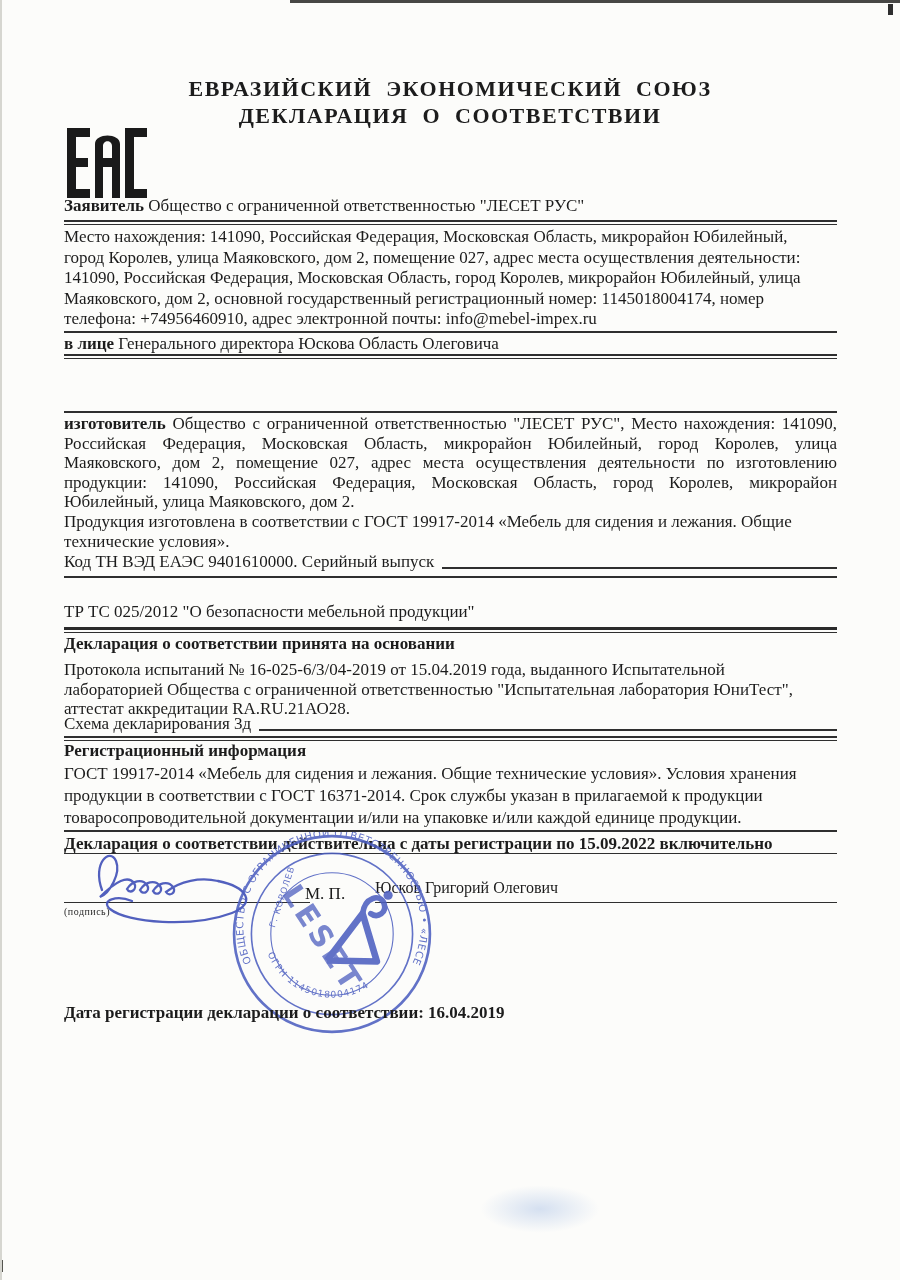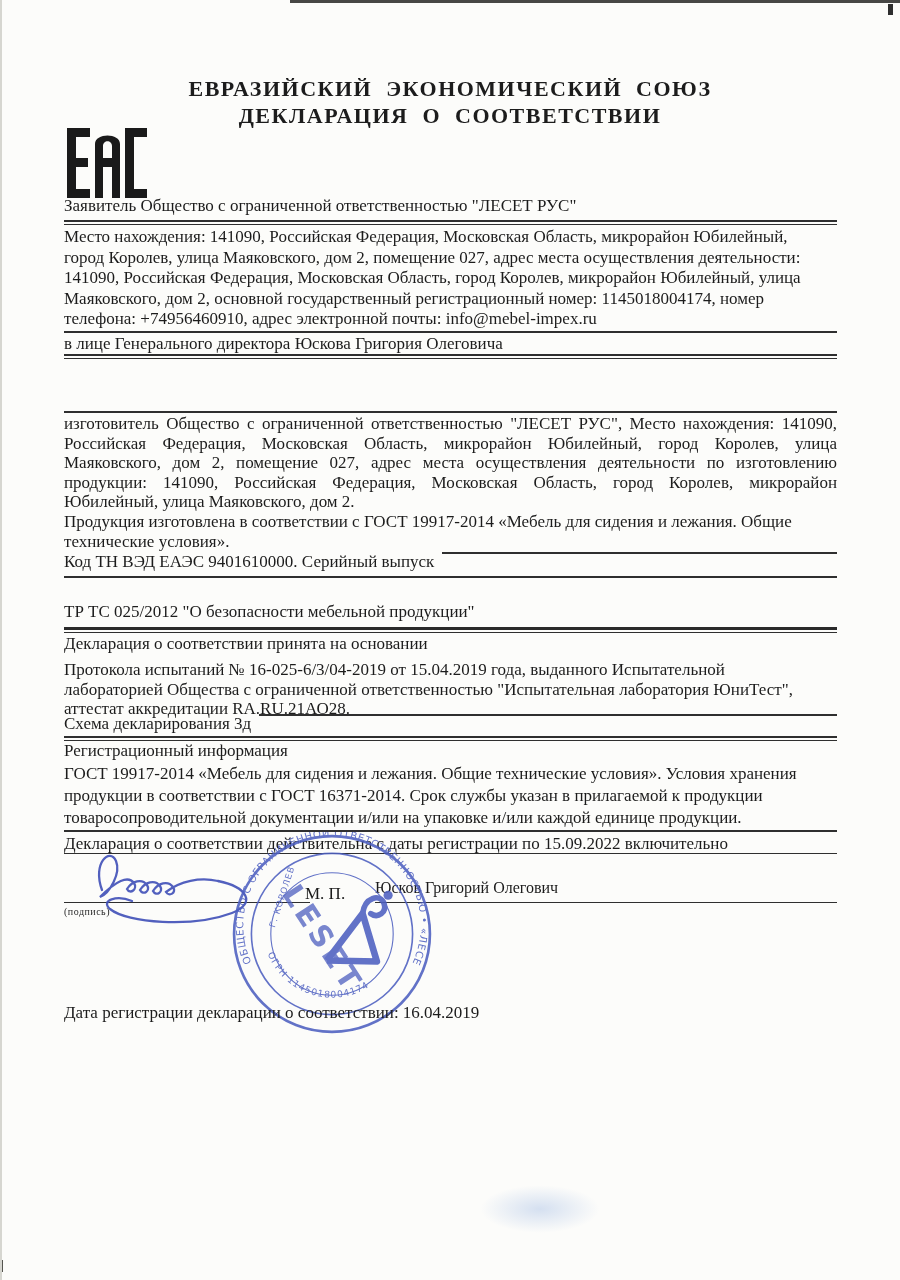--- a/index.html
+++ b/index.html
@@ -11,25 +11,25 @@
   }
   .b{position:absolute;left:64px;width:773px;}
   .title{position:absolute;left:0;width:900px;text-align:center;
     font-weight:bold;font-size:22px;letter-spacing:1.5px;word-spacing:7px;}
   p{margin:0;}
   .para{font-size:17px;line-height:19.5px;}
   .preline{white-space:pre-line;}
   .just{text-align:justify;}
   .addr{line-height:20.5px;}
   .addl{line-height:22px;}
-  .bold{font-weight:normal;}
+  .bold{font-weight:bold;}
   .hr{position:absolute;left:64px;width:773px;border-top:2px solid #2f2f2f;height:0;}
   .hr.dbl::after{content:"";display:block;border-top:1px solid #2f2f2f;margin-top:2px;}
   .hr.thick{border-top:3px solid #2a2a2a;}
-  .tail{display:flex;align-items:flex-start;}
+  .tail{display:flex;align-items:flex-end;}
   .tail::after{content:"";flex:1;border-bottom:2px solid #2f2f2f;margin:0 0 3px 8px;}
   .caption{font-size:10px;color:#2a2a2a;letter-spacing:.5px;}
   .center{text-align:left;}
   .sigline{position:absolute;border-top:1.5px solid #2f2f2f;height:0;}
   .smudge{position:absolute;left:480px;top:1185px;width:120px;height:48px;
     background:radial-gradient(ellipse at center, rgba(110,150,215,.28), rgba(110,150,215,0) 70%);}
   .top-edge{position:absolute;top:0;left:290px;right:0;height:3px;background:#474745;}
   .nick-tr{position:absolute;top:4px;right:7px;width:5px;height:11px;background:#2e2e2e;}
   .nick-bl{position:absolute;bottom:8px;left:0;width:3px;height:12px;background:#55554f;}
   .left-edge{position:absolute;left:0;top:0;bottom:0;width:2px;background:#d6d6d0;}
@@ -68,21 +68,21 @@
   <p class="b para" style="top:196px"><span class="bold">Заявитель</span> <span>Общество с ограниченной ответственностью "ЛЕСЕТ РУС"</span></p>
   <div class="hr dbl" style="top:220px"></div>
 
   <p class="b para addr preline" style="top:227px">Место нахождения: 141090, Российская Федерация, Московская Область, микрорайон Юбилейный,
 город Королев, улица Маяковского, дом 2, помещение 027, адрес места осуществления деятельности:
 141090, Российская Федерация, Московская Область, город Королев, микрорайон Юбилейный, улица
 Маяковского, дом 2, основной государственный регистрационный номер: 1145018004174, номер
 телефона: +74956460910, адрес электронной почты: info@mebel-impex.ru</p>
   <div class="hr" style="top:331px"></div>
 
-  <p class="b para" style="top:334px"><span class="bold">в лице</span> <span>Генерального директора Юскова Григория Олеговича</span></p>
+  <p class="b para" style="top:334px"><span class="bold">в лице</span> <span>Генерального директора Юскова Область Олеговича</span></p>
   <div class="hr dbl" style="top:354px"></div>
 
   <div class="hr" style="top:411px"></div>
 
   <p class="b para just" style="top:414px"><span class="bold">изготовитель</span> <span>Общество с ограниченной ответственностью "ЛЕСЕТ РУС", Место нахождения: 141090, Российская Федерация, Московская Область, микрорайон Юбилейный, город Королев, улица Маяковского, дом 2, помещение 027, адрес места осуществления деятельности по изготовлению продукции: 141090, Российская Федерация, Московская Область, город Королев, микрорайон Юбилейный, улица Маяковского, дом 2.</span></p>
   <p class="b para preline" style="top:512px">Продукция изготовлена в соответствии с ГОСТ 19917-2014 «Мебель для сидения и лежания. Общие
 технические условия».</p>
   <div class="b para tail" style="top:552px">
       <span>Код ТН ВЭД ЕАЭС 9401610000. Серийный выпуск</span>
     </div>

